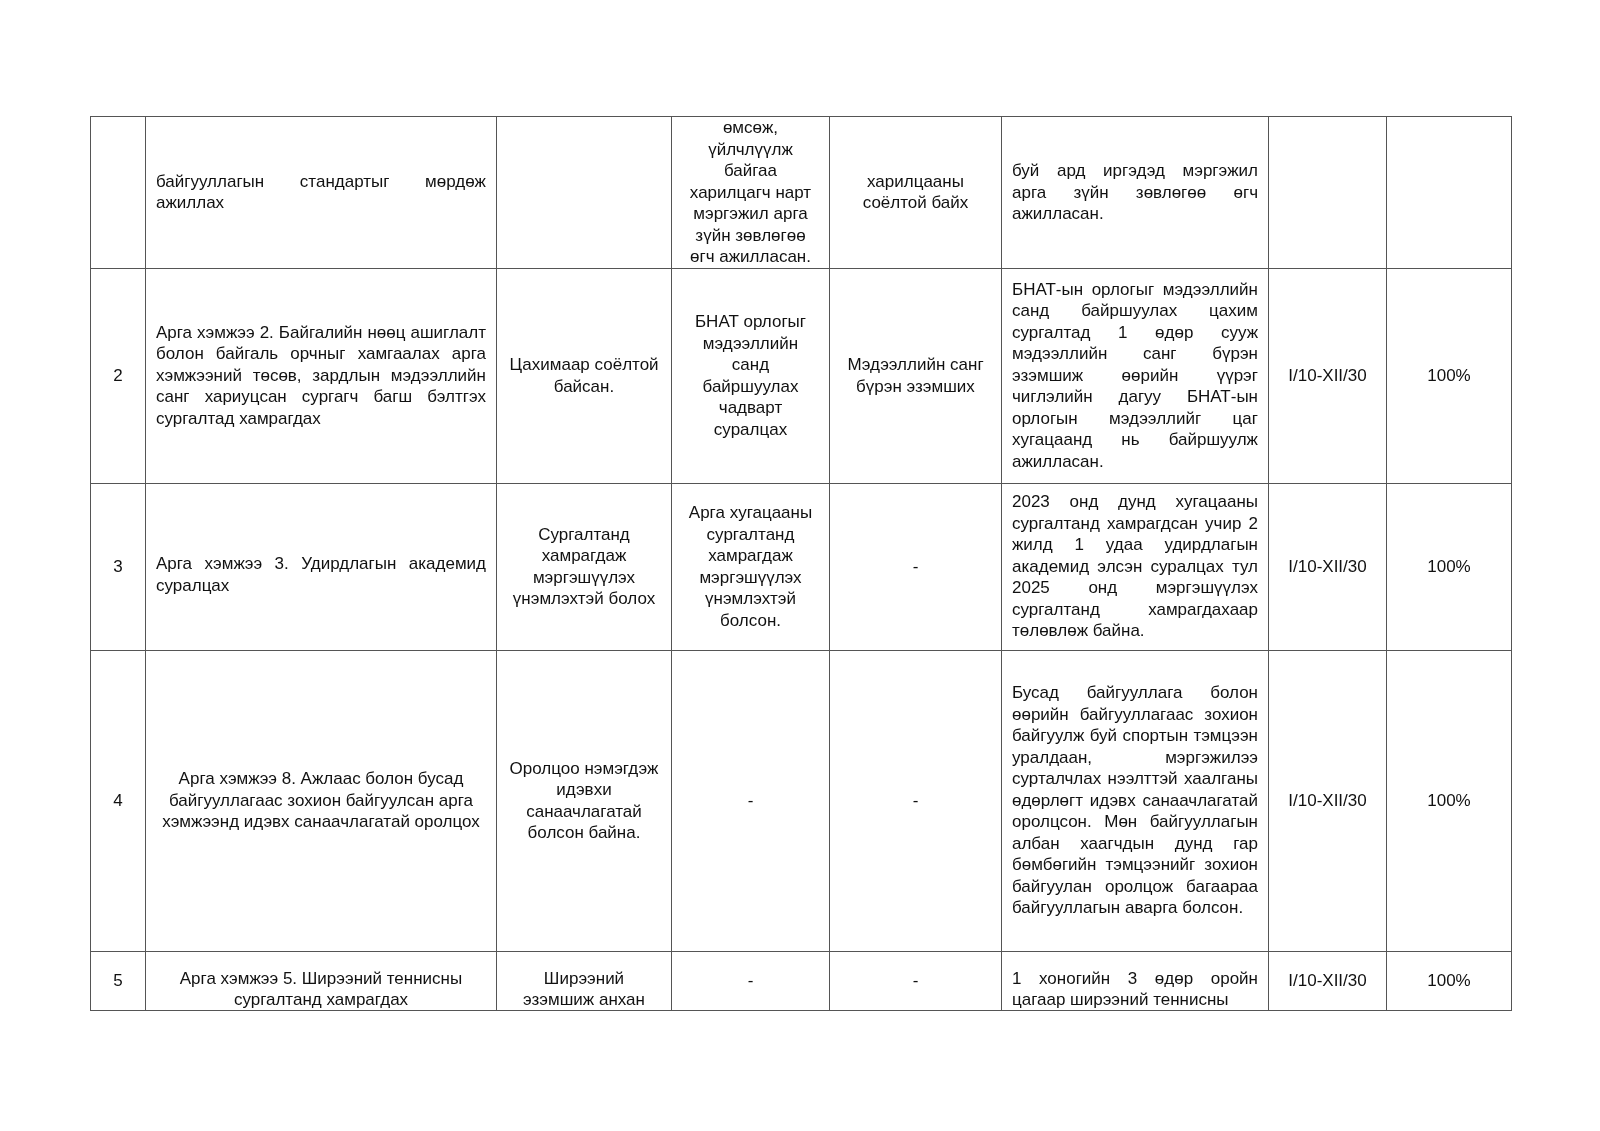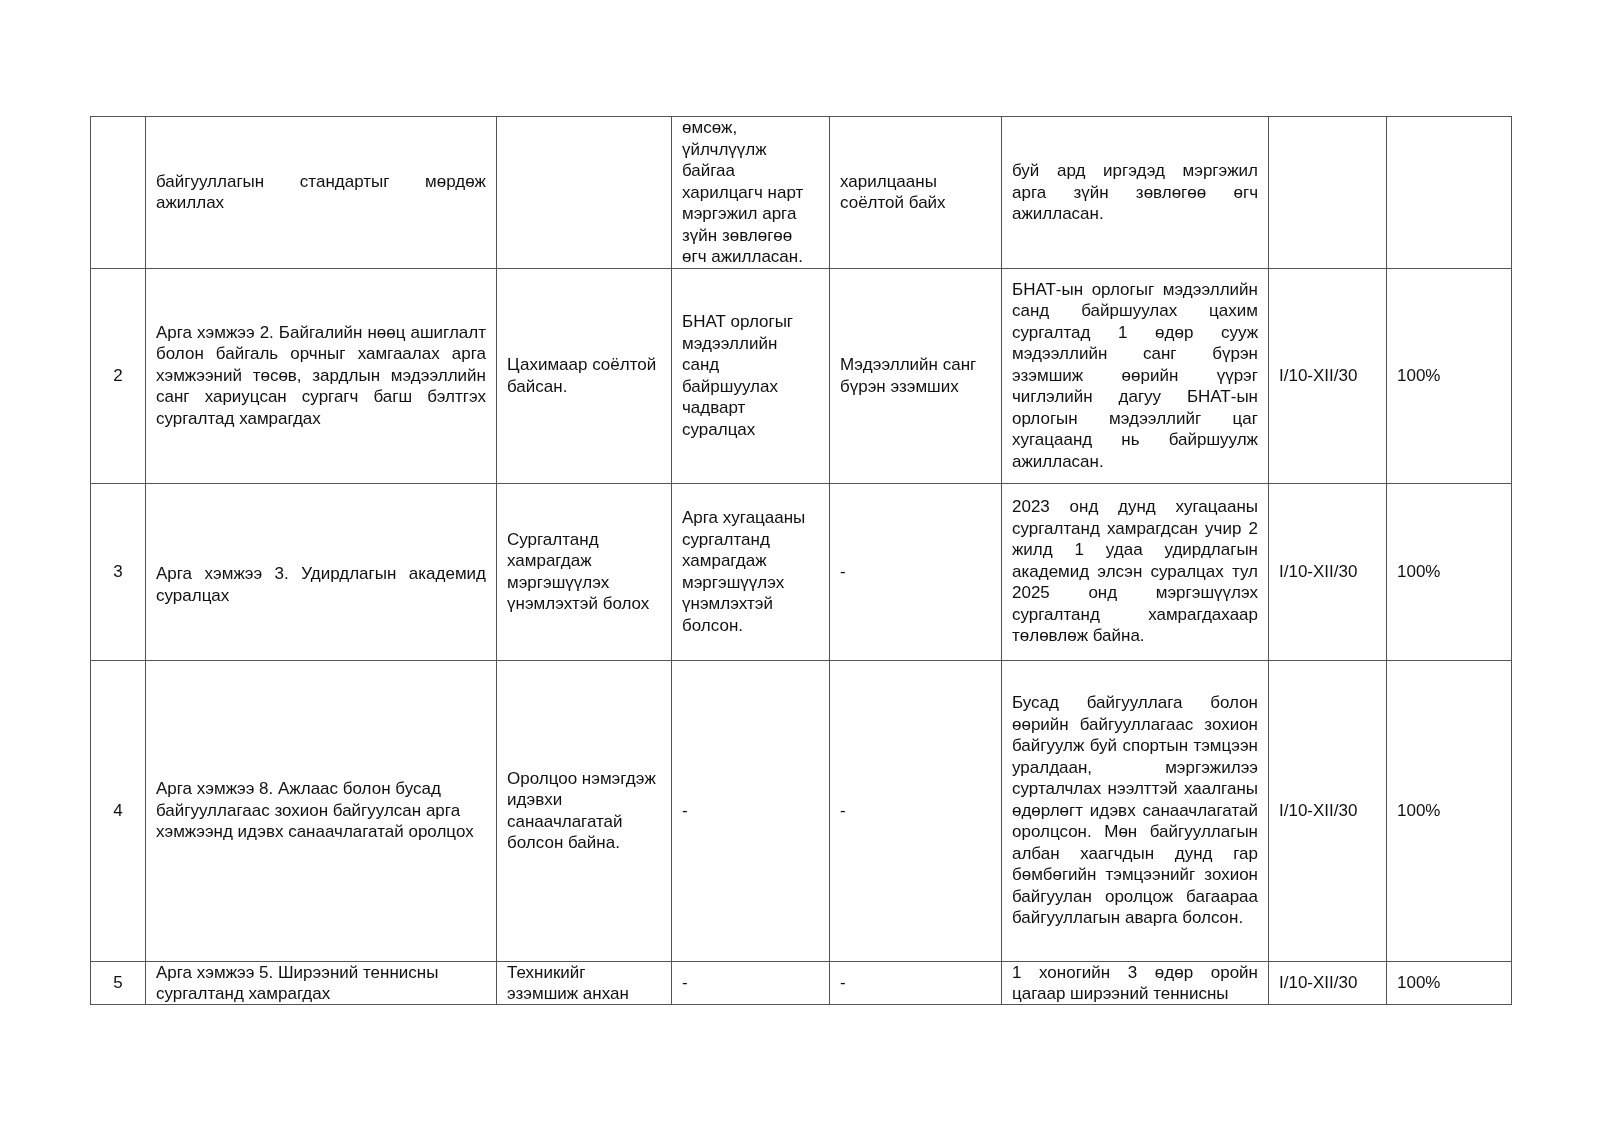--- a/index.html
+++ b/index.html
@@ -31,31 +31,32 @@
       font-size: 17px;
       line-height: 21.5px;
     }
     table.doc-table td {
       border: 1.5px solid #555555;
       padding: 0 10px;
       vertical-align: middle;
       overflow: hidden;
     }
     td.c-num { text-align: center; }
-    td.c-center { }
+    td.c-center { text-align: center; }
     td.c-justify { text-align: justify; text-align-last: left; }
     td.top { vertical-align: top; }
     .row1 td { height: 150px; }
     .row2 td { height: 214px; }
     .row3 td { height: 150px; }
     .row4 td { height: 300px; }
     .row5 td { height: 42px; }
     .clip5 {
       max-height: 42px;
       overflow: hidden;
+      margin-top: 16px;
     }
   </style>
 </head>
 <body>
 
 <div class="page">
   <table class="doc-table">
     <colgroup>
       <col style="width:55px">
       <col style="width:351px">
@@ -82,21 +83,21 @@
         <td class="c-justify">Арга хэмжээ 2. Байгалийн нөөц ашиглалт болон байгаль орчныг хамгаалах арга хэмжээний төсөв, зардлын мэдээллийн санг хариуцсан сургагч багш бэлтгэх сургалтад хамрагдах</td>
         <td class="c-center">Цахимаар соёлтой байсан.</td>
         <td class="c-center">БНАТ орлогыг мэдээллийн санд байршуулах чадварт суралцах</td>
         <td class="c-center">Мэдээллийн санг бүрэн эзэмших</td>
         <td class="c-justify">БНАТ-ын орлогыг мэдээллийн санд байршуулах цахим сургалтад 1 өдөр сууж мэдээллийн санг бүрэн эзэмшиж өөрийн үүрэг чиглэлийн дагуу БНАТ-ын орлогын мэдээллийг цаг хугацаанд нь байршуулж ажилласан.</td>
         <td class="c-center">I/10-XII/30</td>
         <td class="c-center">100%</td>
       </tr>
       <tr class="row3">
         <td class="c-num">3</td>
-        <td class="c-justify top" style="padding-top:26px">Арга хэмжээ 3. Удирдлагын академид суралцах</td>
+        <td class="c-justify top" style="padding-top:16px">Арга хэмжээ 3. Удирдлагын академид суралцах</td>
         <td class="c-center">Сургалтанд хамрагдаж мэргэшүүлэх үнэмлэхтэй болох</td>
         <td class="c-center">Арга хугацааны сургалтанд хамрагдаж мэргэшүүлэх үнэмлэхтэй болсон.</td>
         <td class="c-center">-</td>
         <td class="c-justify">2023 онд дунд хугацааны сургалтанд хамрагдсан учир 2 жилд 1 удаа удирдлагын академид элсэн суралцах тул 2025 онд мэргэшүүлэх сургалтанд хамрагдахаар төлөвлөж байна.</td>
         <td class="c-center">I/10-XII/30</td>
         <td class="c-center">100%</td>
       </tr>
       <tr class="row4">
         <td class="c-num">4</td>
         <td class="c-center">Арга хэмжээ 8. Ажлаас болон бусад байгууллагаас зохион байгуулсан арга хэмжээнд идэвх санаачлагатай оролцох</td>
@@ -106,21 +107,21 @@
         <td class="c-justify">Бусад байгууллага болон өөрийн байгууллагаас зохион байгуулж буй спортын тэмцээн уралдаан, мэргэжилээ сурталчлах нээлттэй хаалганы өдөрлөгт идэвх санаачлагатай оролцсон. Мөн байгууллагын албан хаагчдын дунд гар бөмбөгийн тэмцээнийг зохион байгуулан оролцож багаараа байгууллагын аварга болсон.</td>
         <td class="c-center">I/10-XII/30</td>
         <td class="c-center">100%</td>
       </tr>
       <tr class="row5">
         <td class="c-num">5</td>
         <td class="c-center top">
             <div class="clip5">Арга хэмжээ 5. Ширээний теннисны сургалтанд хамрагдах</div>
           </td>
         <td class="c-center top">
-            <div class="clip5">Техникийг эзэмшиж анхан</div>
+            <div class="clip5">Ширээний эзэмшиж анхан</div>
           </td>
         <td class="c-center">-</td>
         <td class="c-center">-</td>
         <td class="c-justify top">
             <div class="clip5">1 хоногийн 3 өдөр оройн цагаар ширээний теннисны</div>
           </td>
         <td class="c-center">I/10-XII/30</td>
         <td class="c-center">100%</td>
       </tr>
     </tbody>

